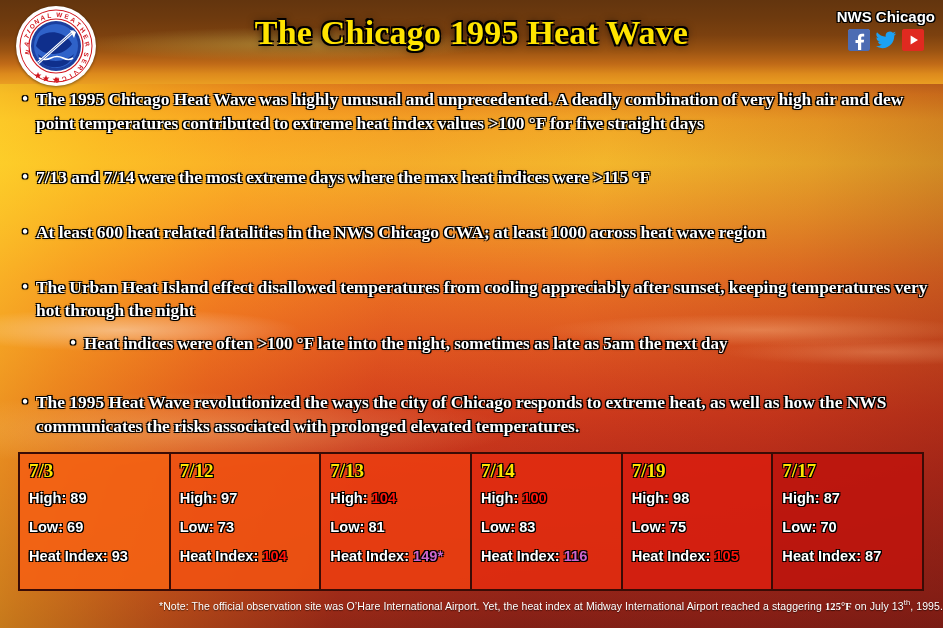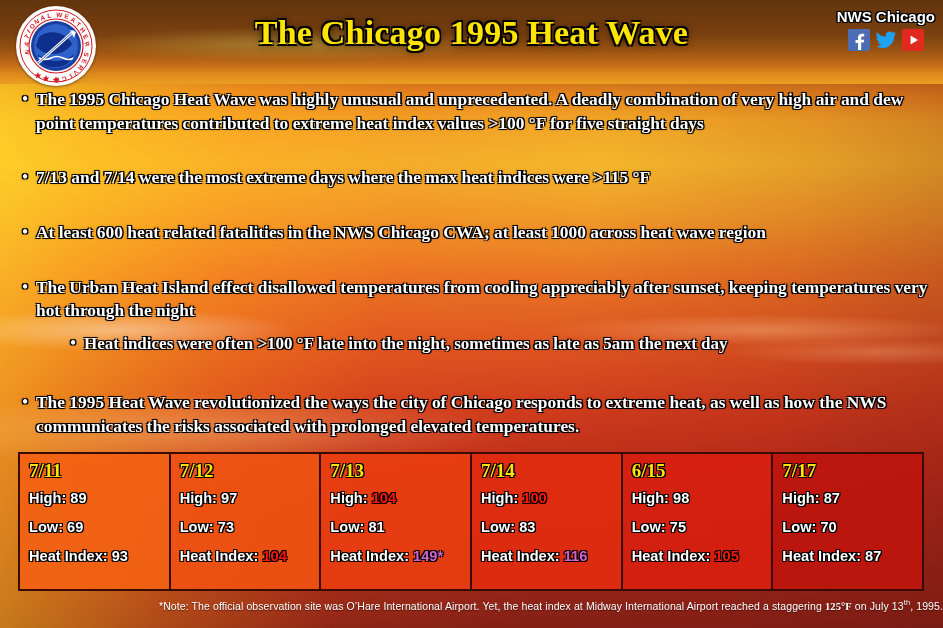--- a/index.html
+++ b/index.html
@@ -361,21 +361,21 @@
     <div class="bullet lv1">
       <span class="dot">•</span>
       <span class="txt">The 1995 Heat Wave revolutionized the ways the city of Chicago responds to extreme heat, as well as how the NWS communicates the risks associated with prolonged elevated temperatures.</span>
     </div>
 
   </div>
 
   <div class="table">
 
     <div class="col c0">
-      <div class="date">7/11</div>
+      <div class="date">7/3</div>
       <div class="row"><span>High:</span> <span class="v white">89</span></div>
       <div class="row"><span>Low:</span> <span class="v white">69</span></div>
       <div class="row"><span>Heat Index:</span> <span class="v white">93</span></div>
     </div>
 
     <div class="col c1">
       <div class="date">7/12</div>
       <div class="row"><span>High:</span> <span class="v white">97</span></div>
       <div class="row"><span>Low:</span> <span class="v white">73</span></div>
       <div class="row"><span>Heat Index:</span> <span class="v red">104</span></div>
@@ -389,21 +389,21 @@
     </div>
 
     <div class="col c3">
       <div class="date">7/14</div>
       <div class="row"><span>High:</span> <span class="v red">100</span></div>
       <div class="row"><span>Low:</span> <span class="v white">83</span></div>
       <div class="row"><span>Heat Index:</span> <span class="v magenta">116</span></div>
     </div>
 
     <div class="col c4">
-      <div class="date">6/15</div>
+      <div class="date">7/19</div>
       <div class="row"><span>High:</span> <span class="v white">98</span></div>
       <div class="row"><span>Low:</span> <span class="v white">75</span></div>
       <div class="row"><span>Heat Index:</span> <span class="v red">105</span></div>
     </div>
 
 
     <div class="col c6">
       <div class="date">7/17</div>
       <div class="row"><span>High:</span> <span class="v white">87</span></div>
       <div class="row"><span>Low:</span> <span class="v white">70</span></div>

